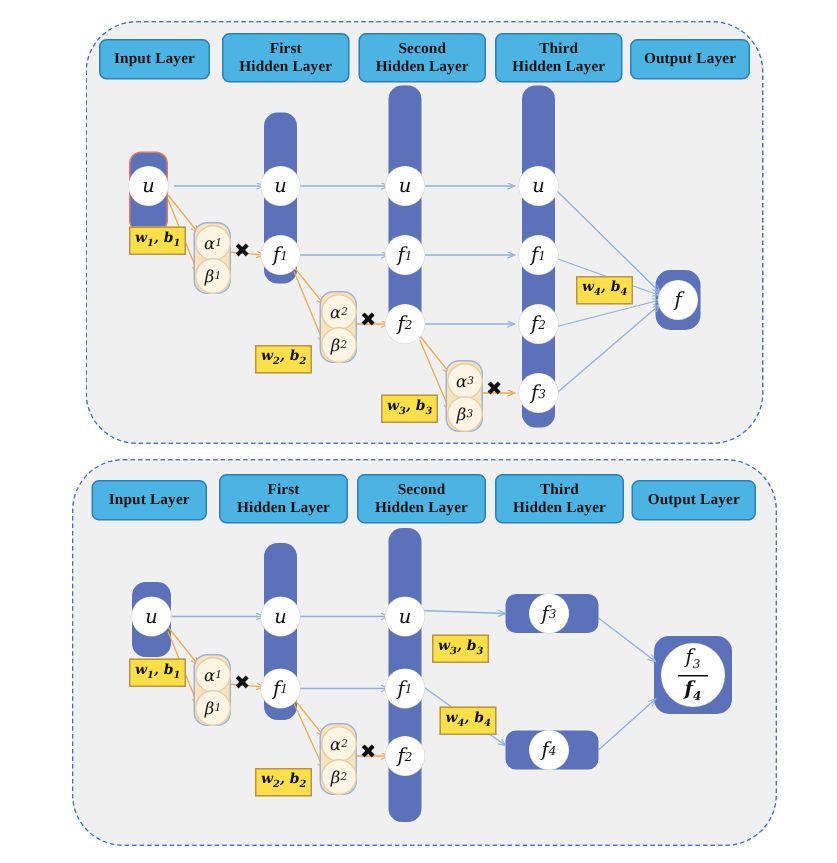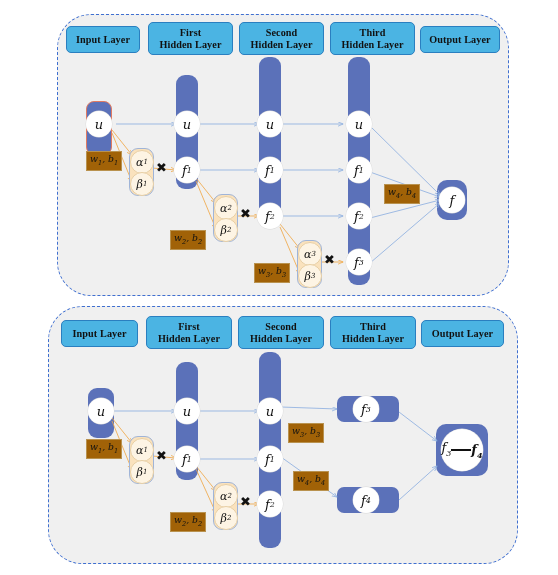--- a/index.html
+++ b/index.html
@@ -87,21 +87,21 @@
   
   .outbox {
     position: absolute;
     background: #5b71b9;
     border-radius: 10px;
   }
 
   
   .frac {
     display: flex;
-    flex-direction: row;
+    flex-direction: column;
     justify-content: center;
     line-height: 1.02;
     font-size: 13px;
   }
   .frac .num { padding-bottom: 1px; }
   .frac .bar {
     width: 20px;
     height: 1.6px;
     background: #111111;
     margin: 0.5px 0;
@@ -129,31 +129,32 @@
     font-style: italic;
     font-size: 11px;
     color: #111111;
     z-index: 6;
   }
   .ab-node sub { font-size: 7px; }
 
   
   .wb {
     position: absolute;
-    background: #a16207;
+    background: #fde047;
     border: 0.9px solid #b9924f;
     color: #111111;
     font-family: "DejaVu Serif", serif;
     font-style: italic;
     font-size: 9.3px;
     padding: 1px 3px 1px 3px;
     white-space: nowrap;
     box-sizing: border-box;
     z-index: 7;
     line-height: 11px;
+    font-weight: bold;
   }
   .wb sub { font-size: 6.6px; font-style: italic; }
 
   
   .star {
     position: absolute;
     font-family: "DejaVu Sans", sans-serif;
     font-size: 13px;
     font-weight: bold;
     color: #111111;

